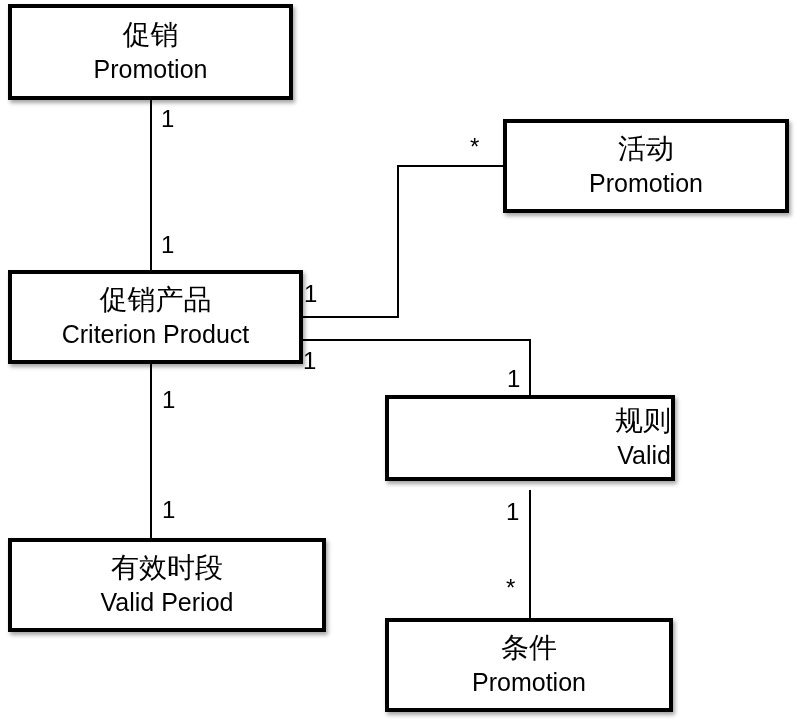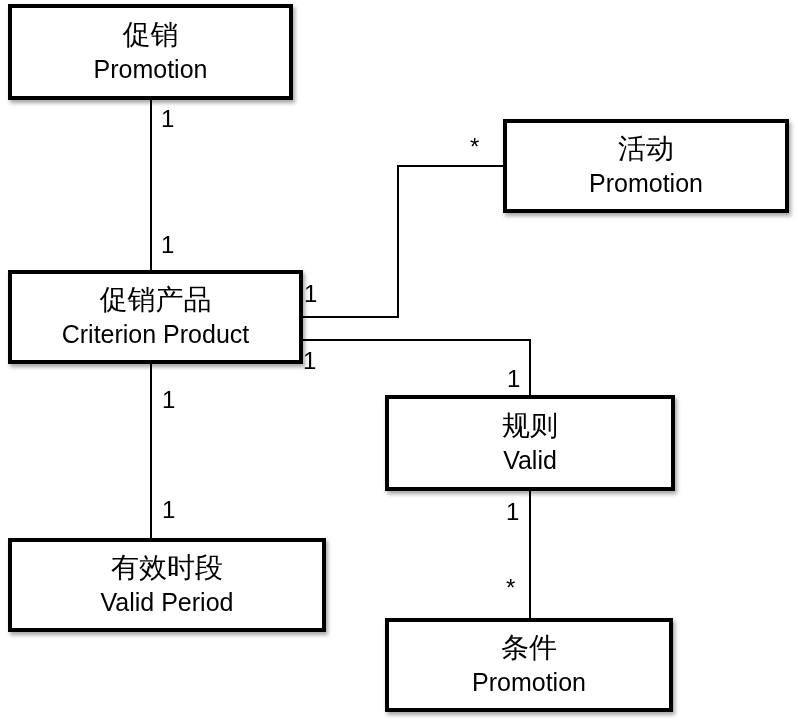--- a/index.html
+++ b/index.html
@@ -51,21 +51,21 @@
   .mult {
     position: absolute;
     font-size: 24px;
     line-height: 26px;
     color: #000000;
   }
   
   #node-promotion          { left: 8px;   top: 4px;   width: 285px; height: 96px; }
   #node-activity           { left: 503px; top: 119px; width: 286px; height: 94px; }
   #node-promotion-product  { left: 8px;   top: 270px; width: 295px; height: 94px; }
-  #node-rule               { left: 385px; top: 395px; width: 290px; height: 96px; }
+  #node-rule               { left: 385px; top: 395px; width: 290px; height: 86px; align-items: flex-end; }
   #node-valid-period       { left: 8px;   top: 538px; width: 318px; height: 94px; }
   #node-criterion          { left: 385px; top: 618px; width: 288px; height: 94px; }
   
   .m0f { left: 161px; top: 106px; }
   .m0t { left: 161px; top: 232px; }
   .m1f { left: 304px; top: 281px; }
   .m1t { left: 470px; top: 134px; }
   .m2f { left: 303px; top: 348px; }
   .m2t { left: 507px; top: 366px; }
   .m3f { left: 162px; top: 387px; }

